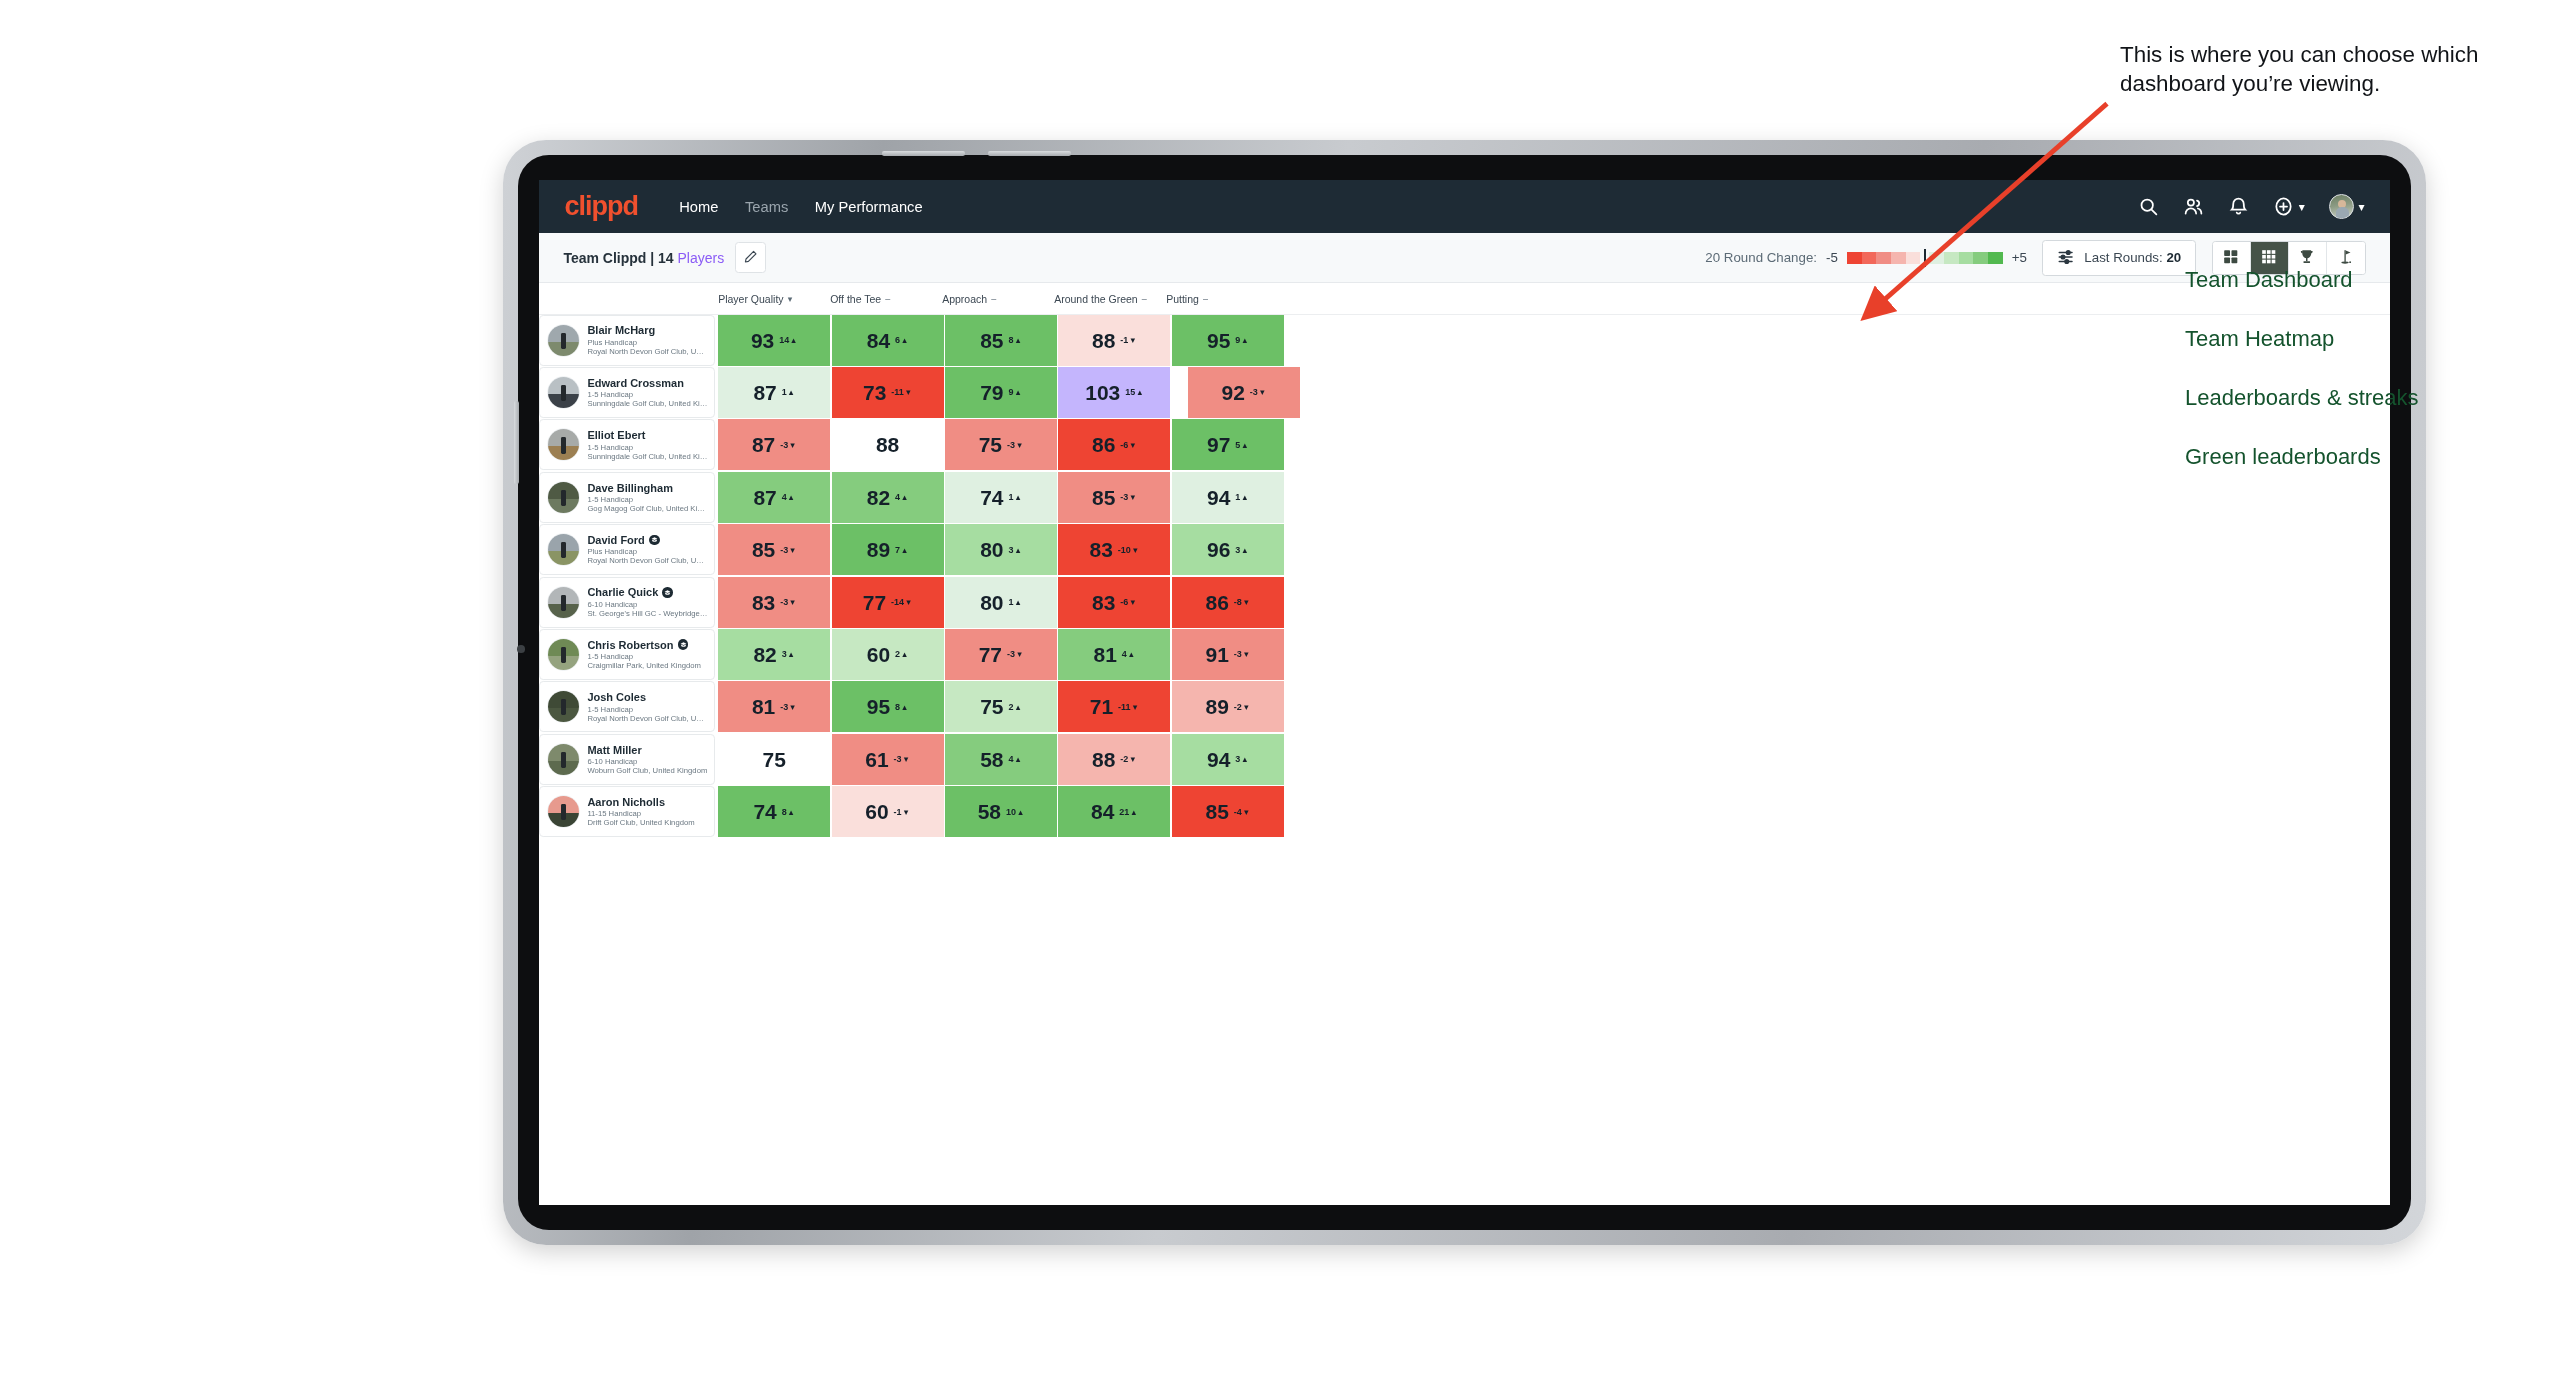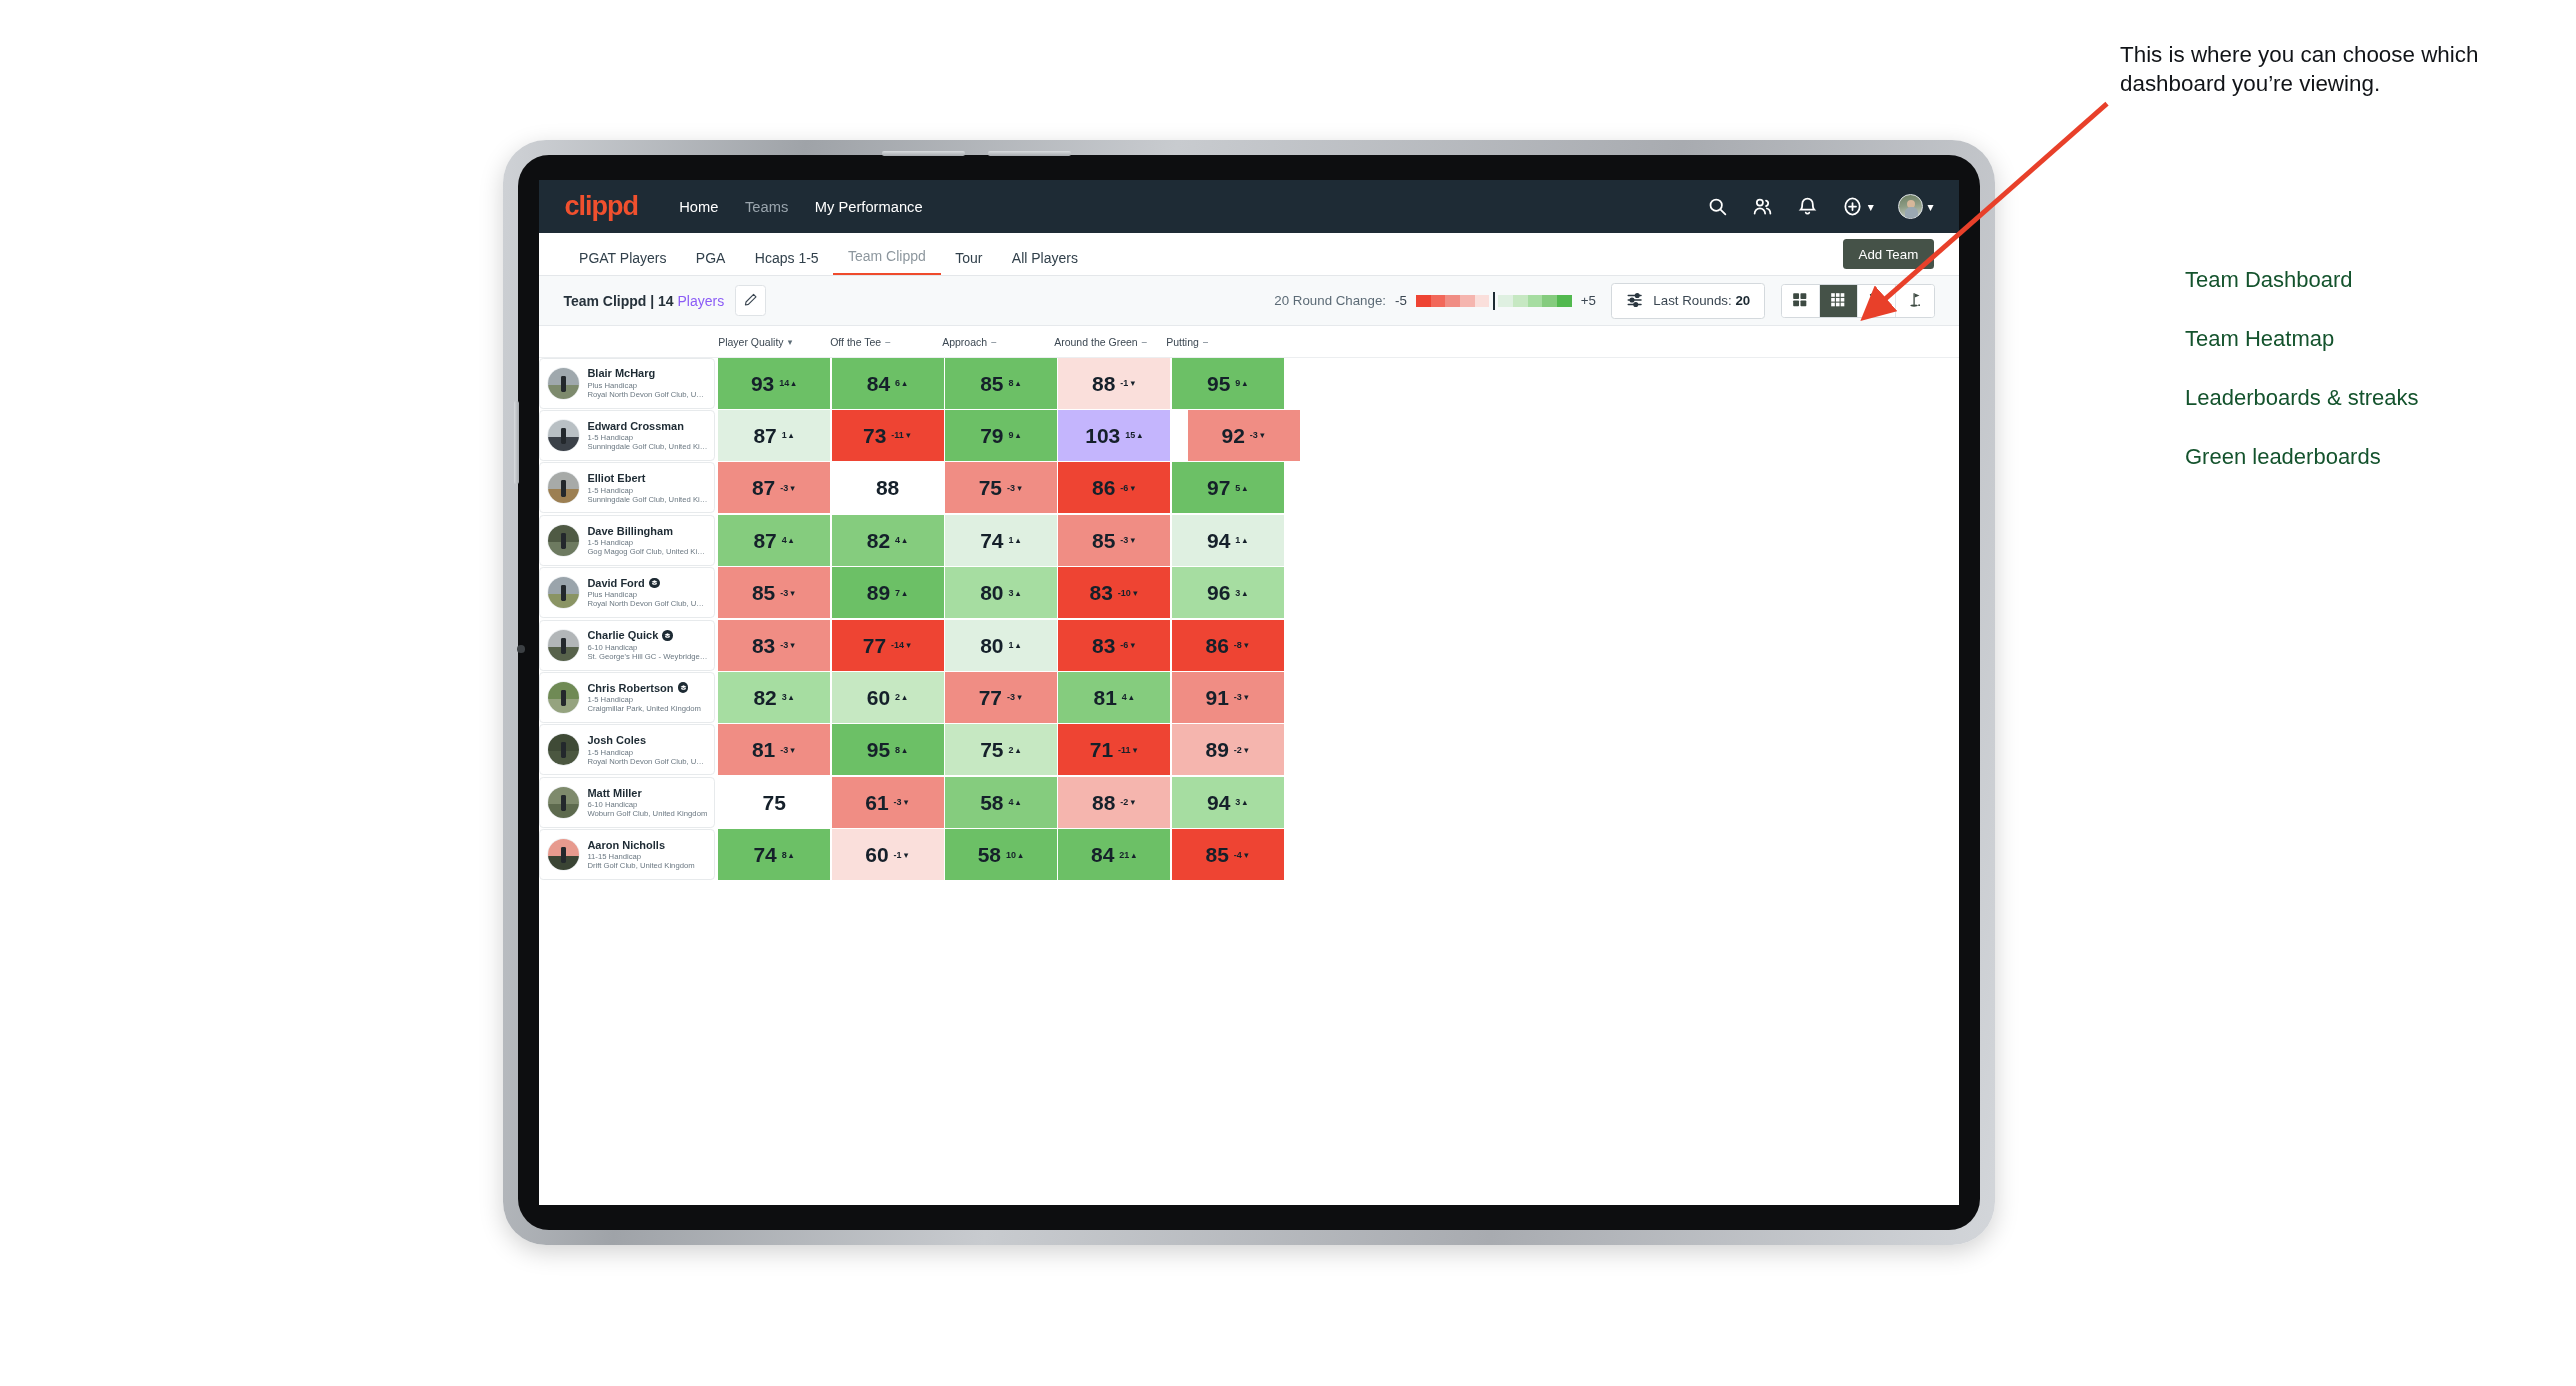--- a/index.html
+++ b/index.html
@@ -7,21 +7,21 @@
     width: 2576px; height: 1386px;
     background: #ffffff;
     font-family: "Liberation Sans", sans-serif;
     overflow: hidden;
   }
 
   
   #device {
     position: absolute;
     left: 503px; top: 140px;
-    width: 1492px; height: 1105px;
+    width: 1923px; height: 1105px;
     background: #b9bcc0;
     background: linear-gradient(100deg,#cfd2d6 0%,#9fa3a8 18%,#c8cbcf 40%,#a8abb0 70%,#d3d6da 100%);
     border-radius: 43px;
     padding: 15.4px;
     box-shadow: 0 7px 24px rgba(0,0,0,.18);
   }
   #device-inner {
     width: 100%; height: 100%;
     background: #0d0e10;
     border-radius: 31px;
@@ -260,29 +260,20 @@
             </span>
             <span class="chev">▾</span>
           </span>
           <span class="ico-group">
             <span id="avatar"></span>
             <span class="chev">▾</span>
           </span>
         </div>
       </div>
 
-      <div id="tabbar">
-        <div class="tab">PGAT Players</div>
-        <div class="tab">PGA</div>
-        <div class="tab">Hcaps 1-5</div>
-        <div class="tab active">Team Clippd</div>
-        <div class="tab">Tour</div>
-        <div class="tab">All Players</div>
-        <button id="add-team-btn">Add Team</button>
-      </div>
 
       <div id="toolbar">
         <div id="team-label">
           <b>Team Clippd</b>
           <b>|</b>
           <b>14</b>
           <span class="sub">Players</span>
         </div>
         <div id="edit-btn">
           <span>

